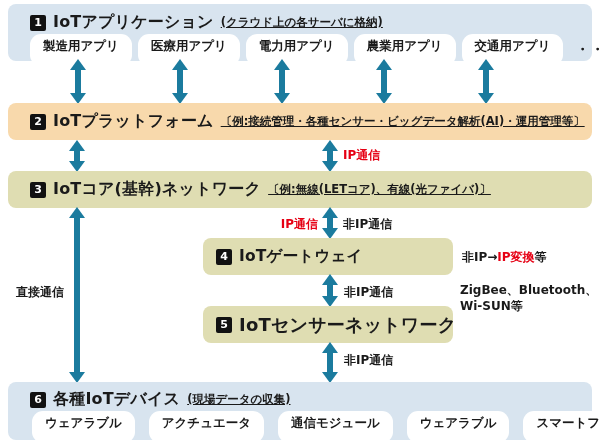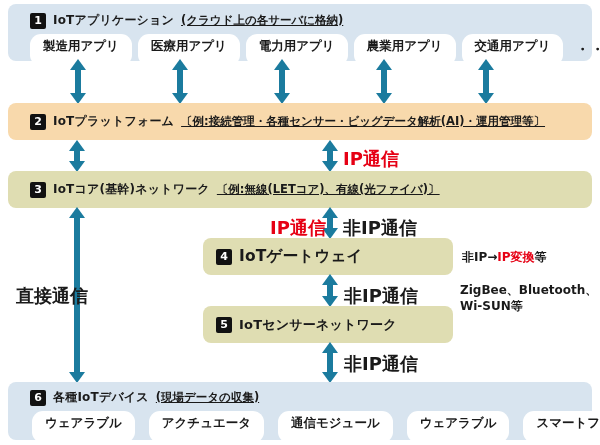--- a/index.html
+++ b/index.html
@@ -11,38 +11,38 @@
   .layer{position:absolute;border-radius:8px;}
   .bg-blue{background:#d8e4ef;}
   .bg-peach{background:#f8d9ac;}
   .bg-olive{background:#dfddb2;}
   .hdr{position:absolute;display:flex;align-items:center;white-space:nowrap;}
   .badge{
     display:inline-flex;align-items:center;justify-content:center;
     width:16px;height:16px;background:#111;color:#fff;
     font-size:11px;font-weight:bold;border-radius:2px;margin-right:7px;flex:0 0 auto;
   }
-  .ttl{font-size:12px;font-weight:bold;letter-spacing:.2px;}
+  .ttl{font-size:16px;font-weight:bold;letter-spacing:.2px;}
   .sub{font-size:11.5px;font-weight:bold;margin-left:7px;text-decoration:underline;}
   .chips{position:absolute;display:flex;align-items:center;}
   .chip{
     background:#ffffff;border-radius:11px;height:32px;line-height:23px;
     padding:0 13px;font-size:12.5px;font-weight:bold;white-space:nowrap;
   }
   .dots{font-size:14px;font-weight:bold;margin-left:6px;letter-spacing:1px;}
   
   .arr{position:absolute;width:16px;}
   .arr .shaft{position:absolute;left:5px;right:5px;top:9px;bottom:9px;background:#1b7b9e;}
   .arr:before{content:"";position:absolute;top:0;left:0;
     border-left:8px solid transparent;border-right:8px solid transparent;
     border-bottom:11px solid #1b7b9e;}
   .arr:after{content:"";position:absolute;bottom:0;left:0;
     border-left:8px solid transparent;border-right:8px solid transparent;
     border-top:11px solid #1b7b9e;}
-  .lbl{position:absolute;font-size:18px;font-weight:bold;white-space:nowrap;}
+  .lbl{position:absolute;font-size:12px;font-weight:bold;white-space:nowrap;}
   .red{color:#e60014;}
   .note{position:absolute;font-size:12px;font-weight:bold;white-space:nowrap;line-height:16px;}
 </style>
 </head>
 <body>
 
 <div id="stage">
 
   <div class="layer bg-blue" style="left:8px;top:4px;width:584px;height:57px;">
     <div class="hdr" style="left:22px;top:8px;">
@@ -122,21 +122,21 @@
   </div>
 
   <div class="arr" style="left:322px;top:274px;height:33px;">
       <div class="shaft"></div>
     </div>
   <div class="lbl" style="left:344px;top:284px;">非IP通信</div>
 
   <div class="layer bg-olive" style="left:203px;top:306px;width:250px;height:37px;">
     <div class="hdr" style="left:13px;top:0;height:37px;">
       <span class="badge">5</span>
-      <span class="ttl" style="font-size:13px;">IoTセンサーネットワーク</span>
+      <span class="ttl" style="font-size:18px;">IoTセンサーネットワーク</span>
     </div>
   </div>
   <div class="note" style="left:460px;top:282px;">
     <span>ZigBee、Bluetooth、</span><br>
     <span>Wi-SUN等</span>
   </div>
 
   <div class="arr" style="left:322px;top:342px;height:41px;">
       <div class="shaft"></div>
     </div>

